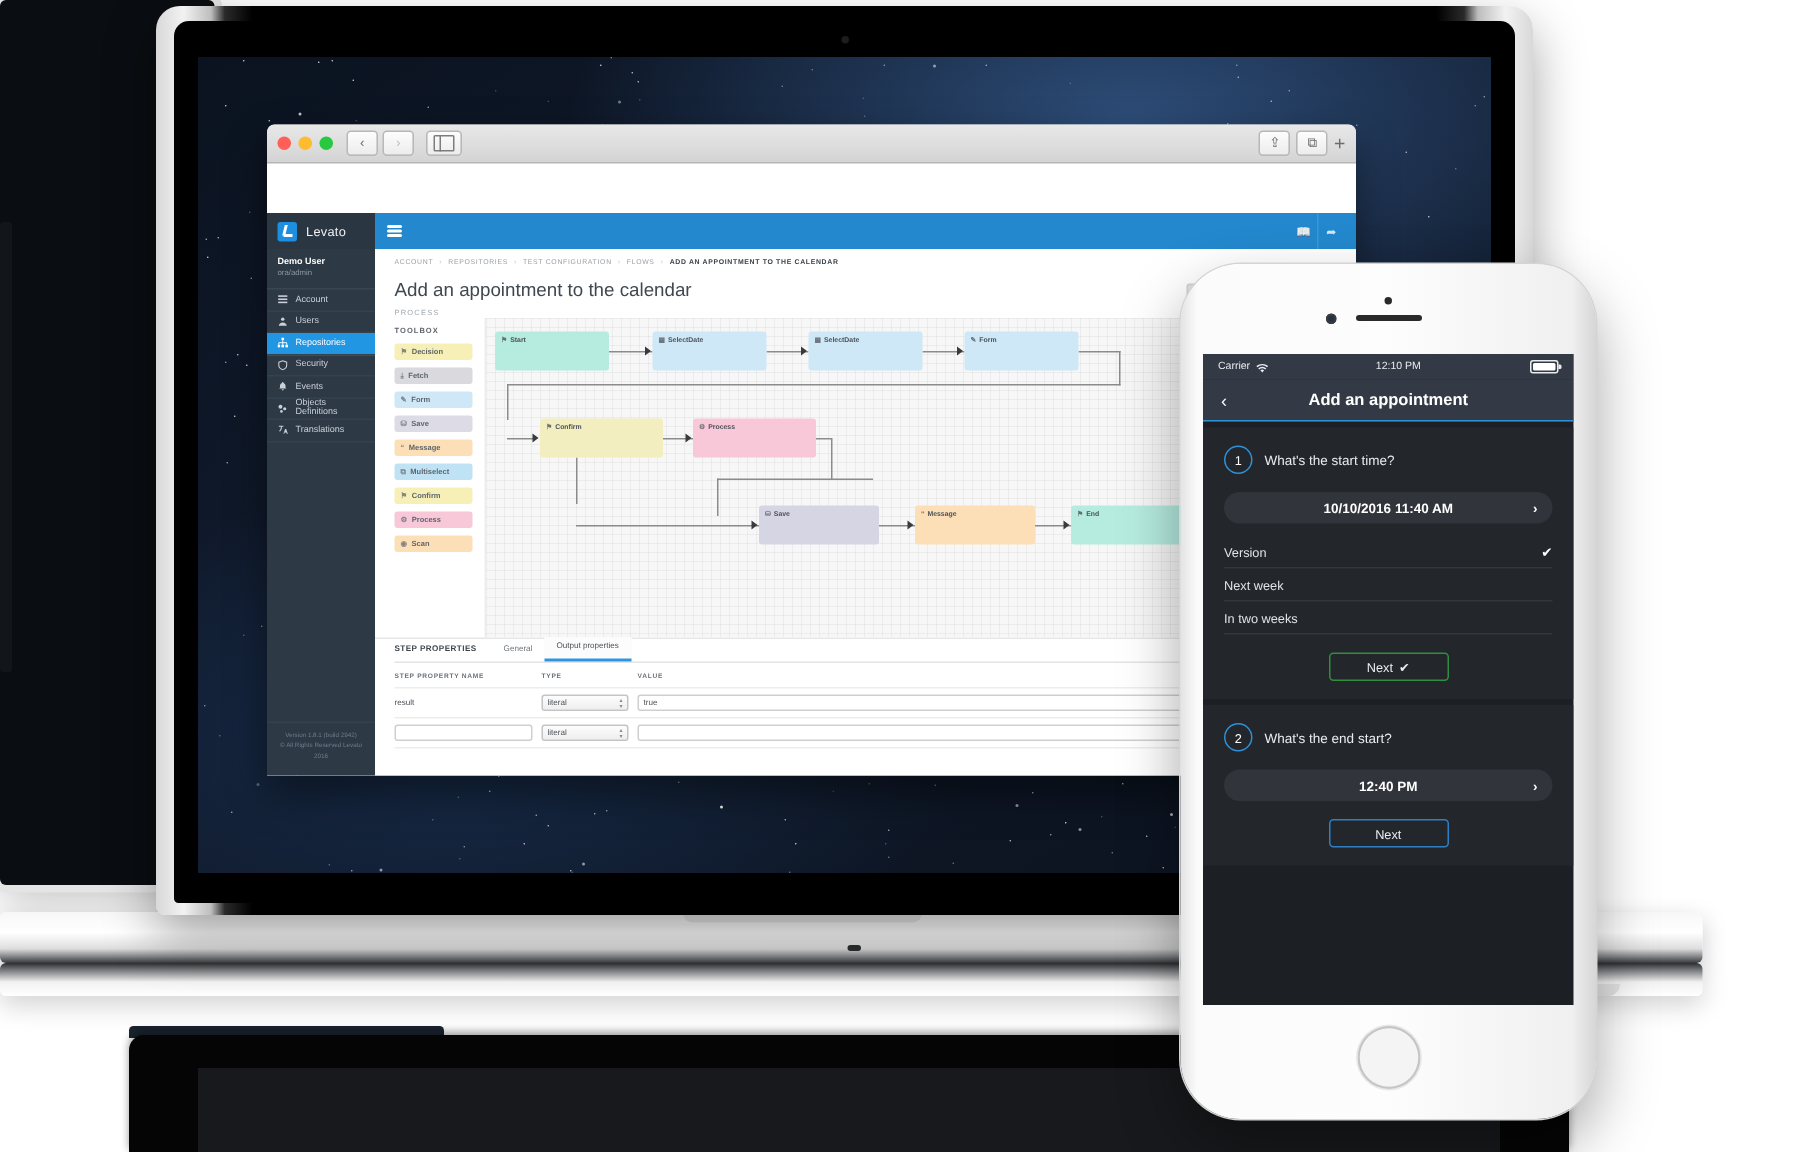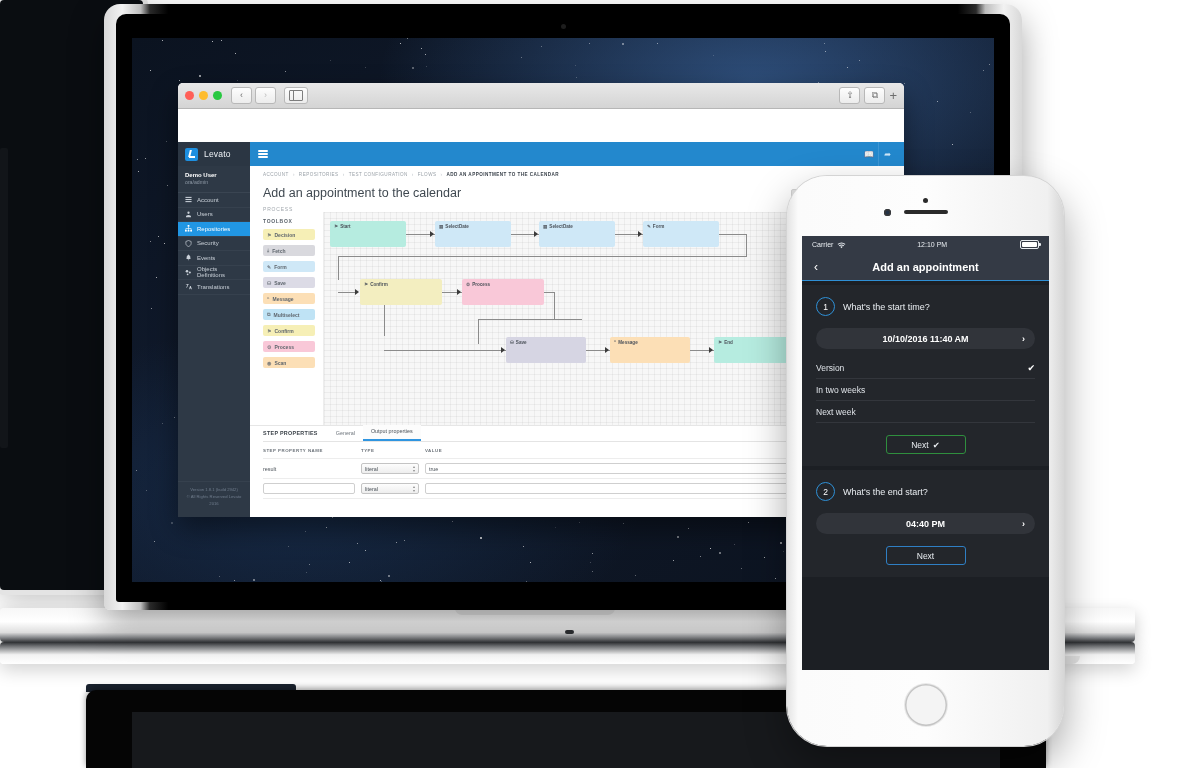--- a/index.html
+++ b/index.html
@@ -983,40 +983,40 @@
             <div class="pill">
               <span>10/10/2016 11:40 AM</span>
               <span class="chev">›</span>
             </div>
             <div style="margin-top: 8px;">
               <div class="opt">
                 <span>Version</span>
                 <span class="ck">✔</span>
               </div>
               <div class="opt">
-                <span>In two weeks</span>
+                <span>Next week</span>
               </div>
               <div class="opt">
-                <span>Next week</span>
+                <span>In two weeks</span>
               </div>
             </div>
             <div class="nextwrap">
               <div class="nextbtn">
                 <span>Next</span>
                 <span>✔</span>
               </div>
             </div>
           </div>
           <div class="pcard">
             <div class="qrow">
               <div class="qnum">2</div>
               <div class="qtxt">What's the end start?</div>
             </div>
             <div class="pill">
-              <span>04:40 PM</span>
+              <span>12:40 PM</span>
               <span class="chev">›</span>
             </div>
             <div class="nextwrap">
               <div class="nextbtn blue">
                 <span>Next</span>
               </div>
             </div>
           </div>
         </div>
     </div>

